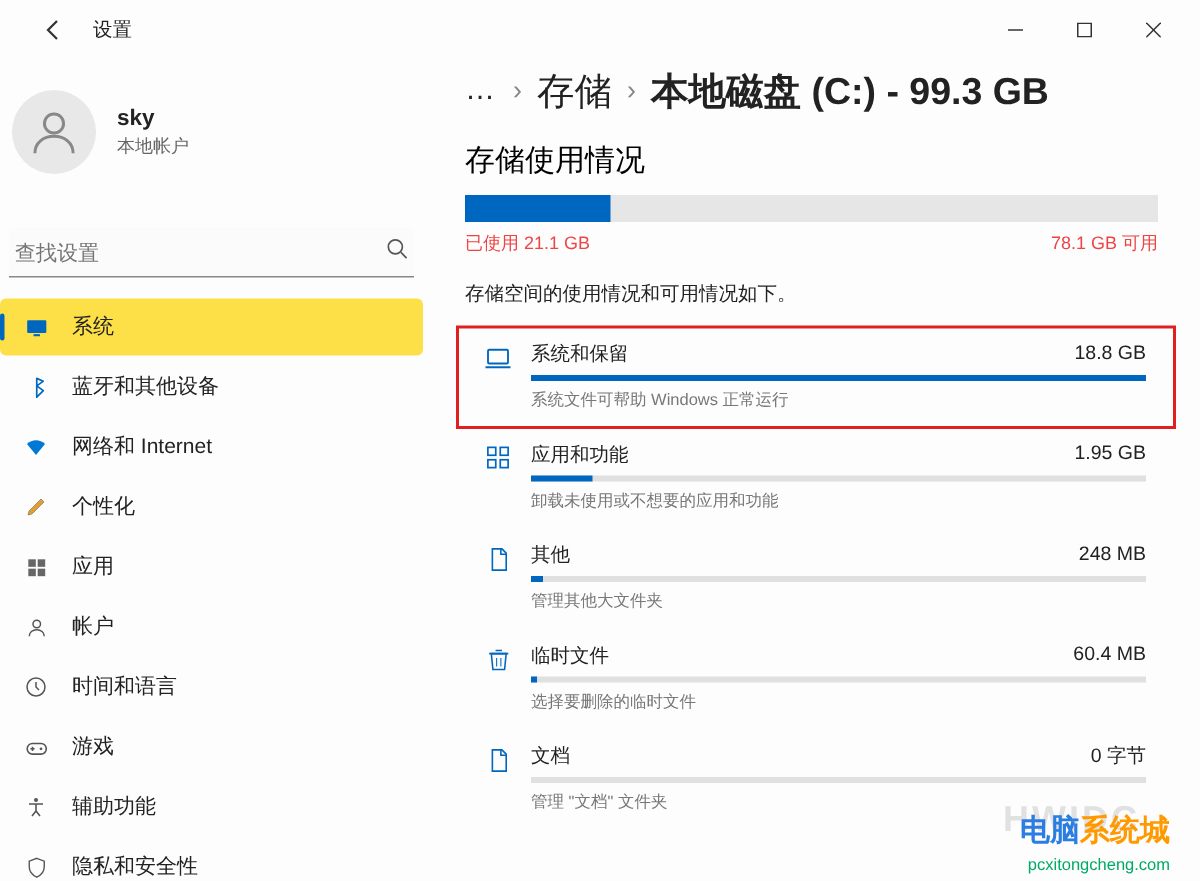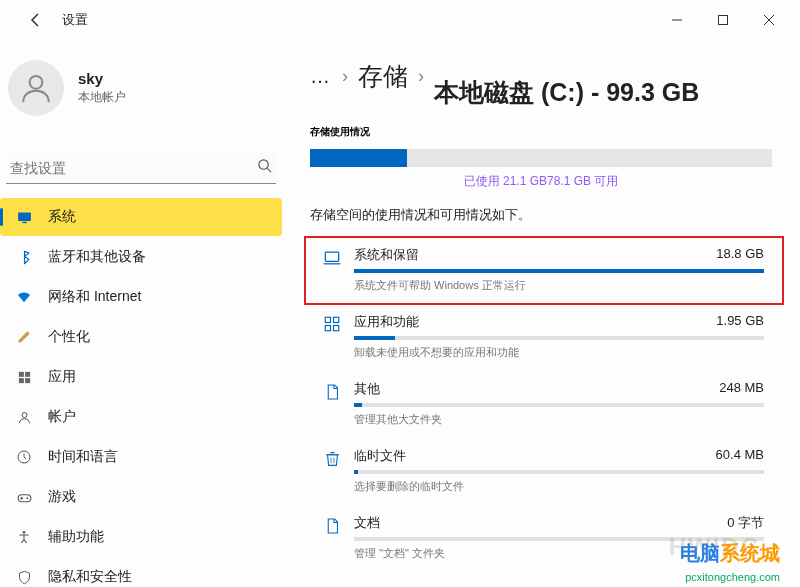--- a/index.html
+++ b/index.html
@@ -26,27 +26,27 @@
 
 .nav { list-style: none; }
 .nav-item { display: flex; align-items: center; height: 38px; padding: 0 10px 0 14px; border-radius: 4px; font-size: 14px; color: #222; position: relative; margin-bottom: 2px; }
 .nav-item.active { background: #fde047; }
 .nav-item.active::before { content: ""; position: absolute; left: 0; top: 10px; bottom: 10px; width: 3px; background: #0067c0; border-radius: 2px; }
 .nav-icon { width: 20px; display: flex; align-items: center; justify-content: center; margin-right: 14px; }
 
 .main { flex: 1; padding: 0 28px 0 20px; overflow: hidden; }
 .breadcrumb { display: flex; align-items: center; font-size: 25px; color: #222; margin-top: 4px; margin-bottom: 16px; gap: 10px; }
 .breadcrumb .sep { color: #888; font-size: 18px; }
-.breadcrumb .bold { font-weight: 600; margin-top: 32px; }
+.breadcrumb .bold { font-weight: 600; }
 .breadcrumb .dots { font-size: 20px; letter-spacing: 2px; }
 
-.section-title { font-size: 10px; font-weight: 700; margin-bottom: 10px; }
+.section-title { font-size: 20px; font-weight: 400; margin-bottom: 10px; }
 .usage-bar { height: 18px; background: #e6e6e6; display: flex; margin-bottom: 6px; }
 .usage-fill { background: #0067c0; height: 100%; }
-.usage-labels { display: flex; justify-content: center; font-size: 12px; color: #8b5cf6; margin-bottom: 16px; }
+.usage-labels { display: flex; justify-content: space-between; font-size: 12px; color: #ef4444; margin-bottom: 16px; }
 .desc { font-size: 13px; color: #222; margin-bottom: 14px; }
 
 .cat-list { display: flex; flex-direction: column; gap: 0; }
 .cat-item { display: flex; padding: 8px 8px 12px 8px; position: relative; }
 .cat-icon { width: 28px; display: flex; justify-content: center; color: #0067c0; padding-top: 2px; }
 .cat-body { flex: 1; margin-left: 8px; }
 .cat-head { display: flex; justify-content: space-between; font-size: 13px; color: #222; }
 .cat-name { font-weight: 400; }
 .cat-size { font-weight: 400; }
 .cat-bar { height: 4px; background: #e0e0e0; margin-top: 5px; margin-bottom: 5px; }

